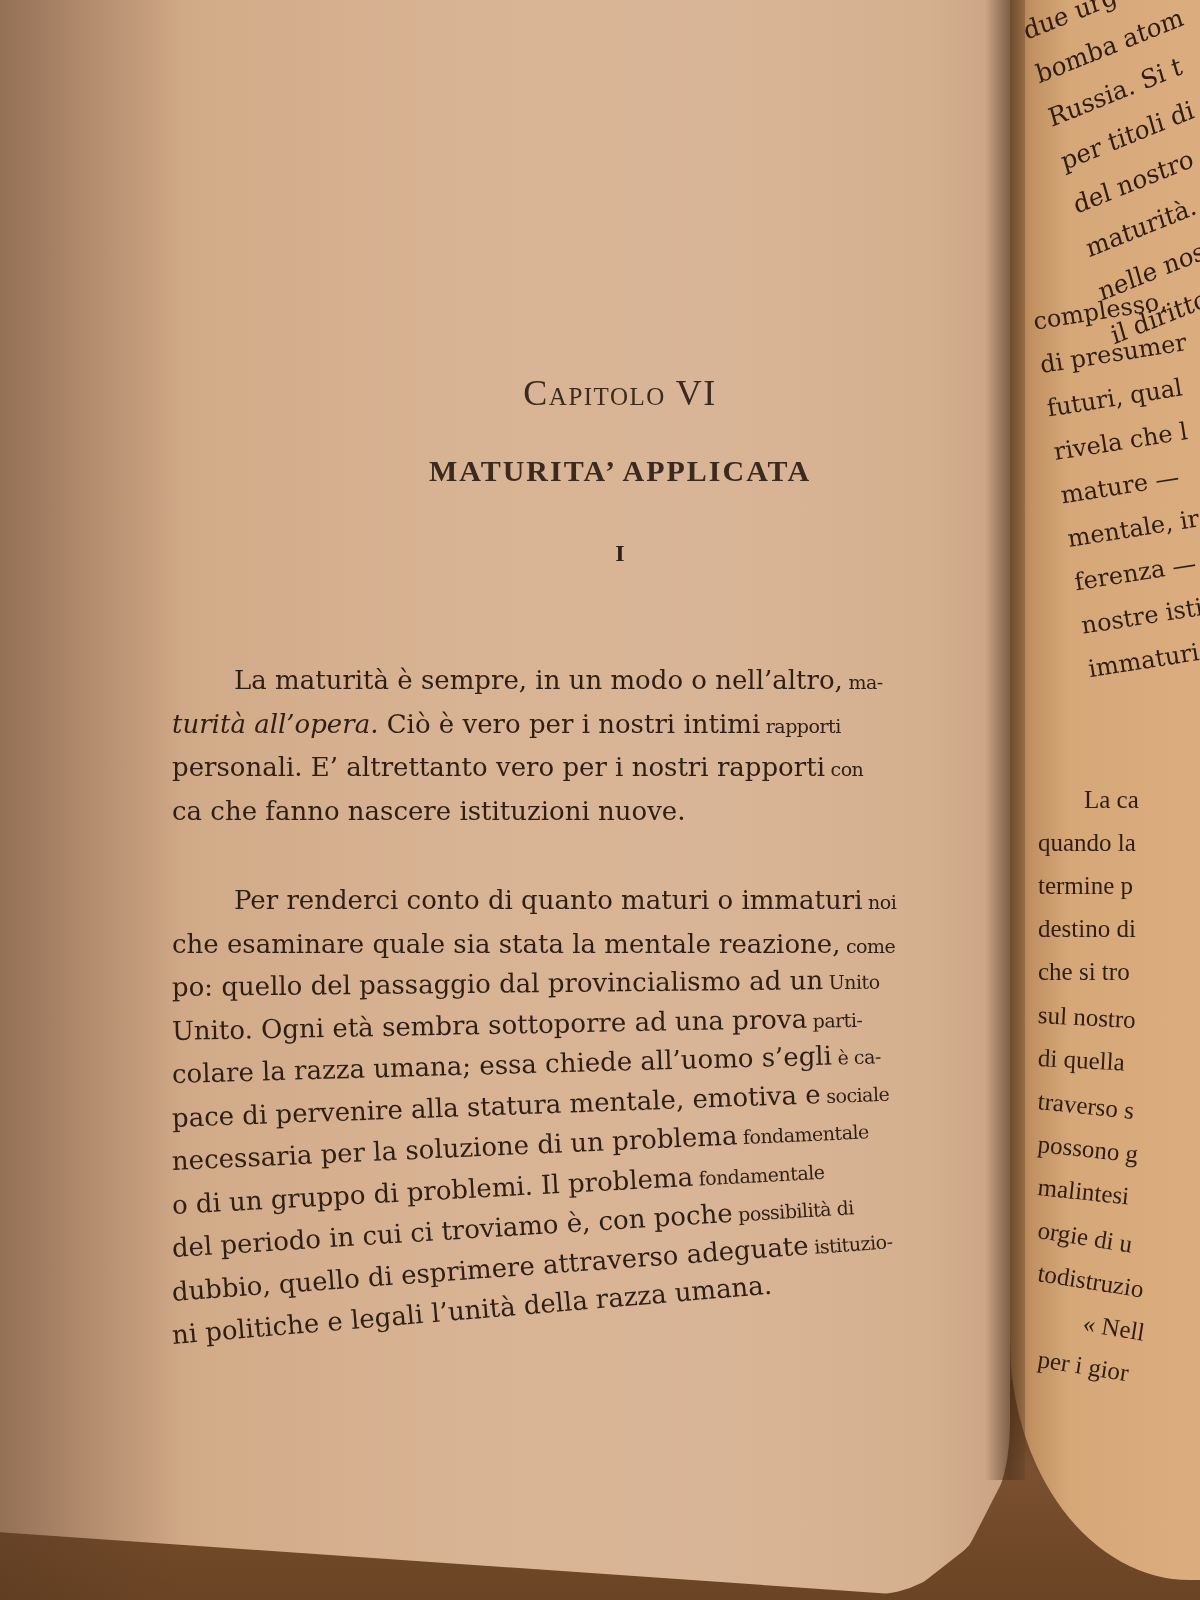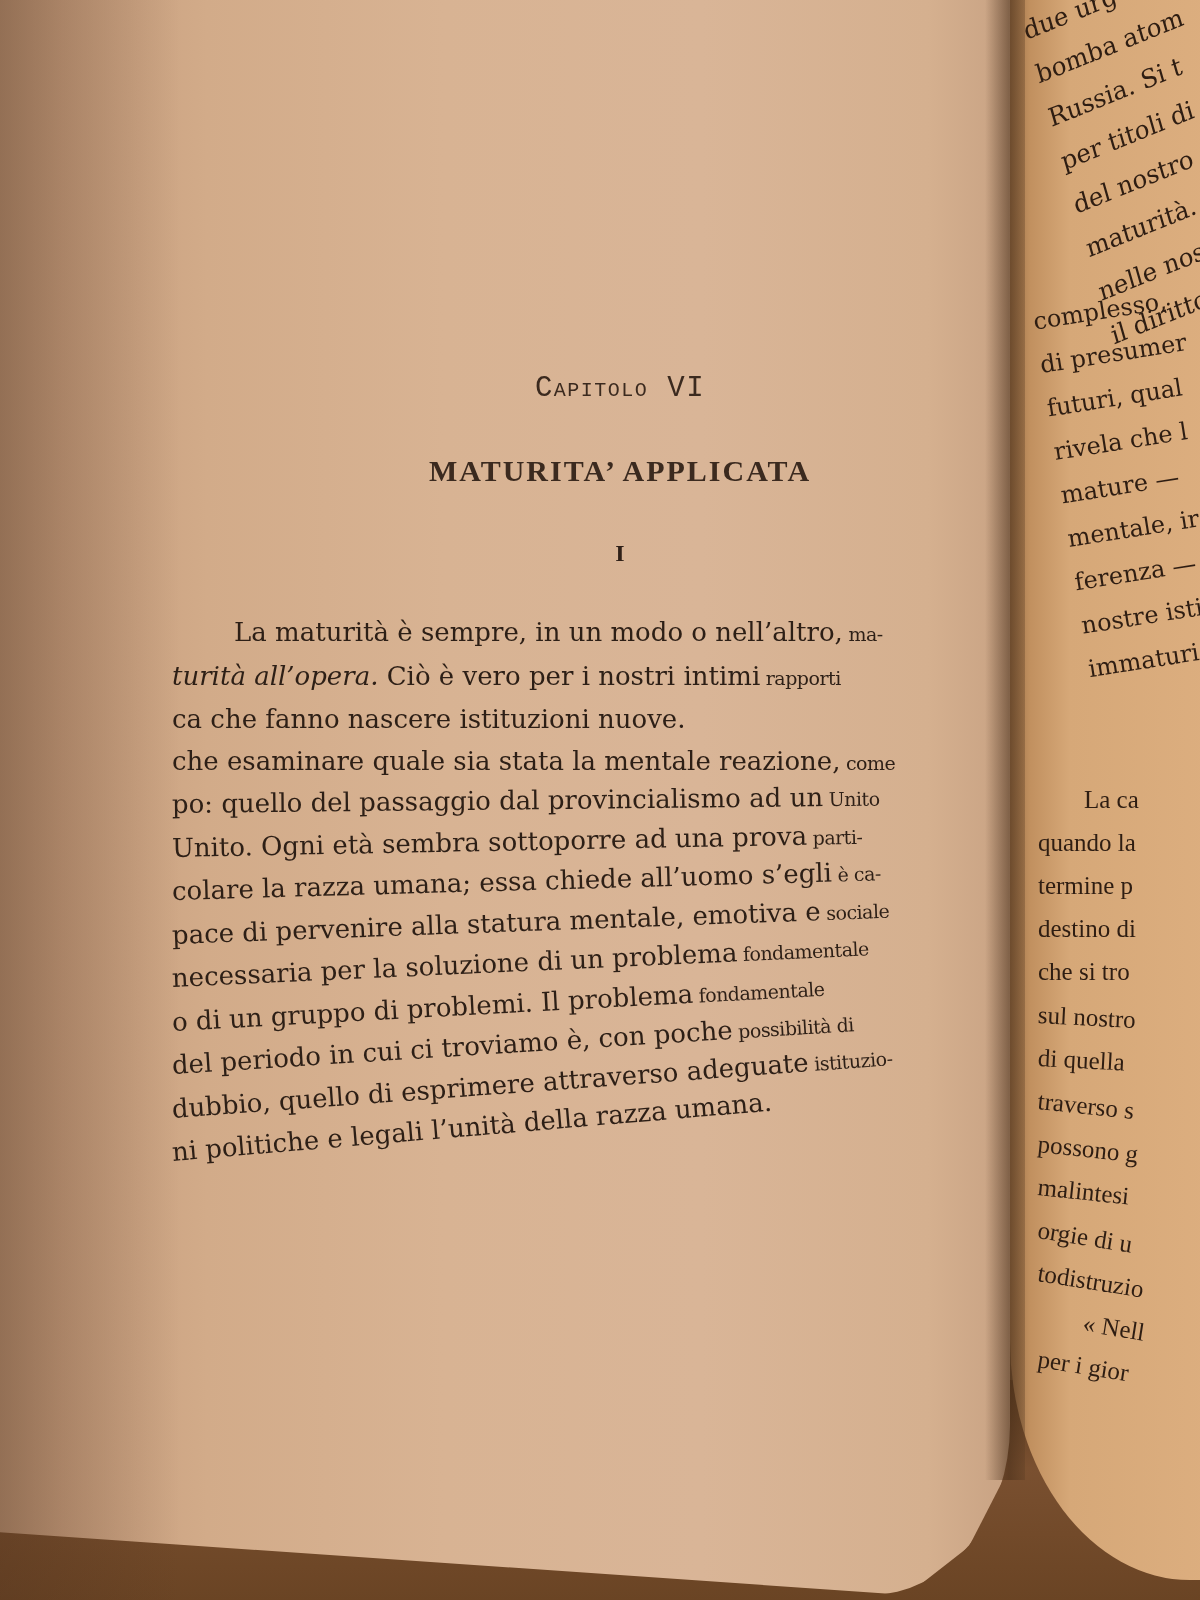--- a/index.html
+++ b/index.html
@@ -28,40 +28,40 @@
       position: absolute; left: 985px; top: 0; width: 40px; height: 1480px;
       background: linear-gradient(90deg, rgba(120,85,55,0.0), rgba(70,45,25,0.55) 60%, rgba(90,60,35,0.35));
     }
     .right-page {
       position: absolute; left: 1010px; top: 0; width: 200px; height: 1580px;
       background: linear-gradient(90deg, #9a6f45 0%, #c1905f 10%, #d6a878 30%, #dcae7f 100%);
       border-bottom-left-radius: 180px 240px;
     }
     .chapter {
       position: absolute; left: 380px; top: 372px; width: 480px; text-align: center;
-      font-family: Liberation Mono, monospace; color: #3b2a1f;
-      font-size: 29px; letter-spacing: 1.5px; font-variant: small-caps;
+      font-family: Liberation Serif, serif; color: #3b2a1f;
+      font-size: 36px; letter-spacing: 1.5px; font-variant: small-caps;
     }
     .title {
       position: absolute; left: 380px; top: 454px; width: 480px; text-align: center;
       font-family: "Liberation Serif", serif; color: #3b2a1f;
       font-size: 30px; letter-spacing: 2px; font-weight: bold; transform: scaleY(0.95);
     }
     .section {
       position: absolute; left: 590px; top: 540px; width: 60px; text-align: center;
       font-family: "Liberation Serif", serif; color: #2f2018; font-weight: bold; font-size: 24px;
     }
     .body-text {
       position: absolute; left: 172px; top: 612px; width: 810px;
       font-family: "DejaVu Serif", serif; color: #2d1f16;
       font-size: 26px; line-height: 41.5px;
     }
     .line { white-space: nowrap; display: block; transform-origin: left center; }
     .line .tail { font-size: 19px; letter-spacing: -0.5px; }
-    .indent { padding-left: 62px; }
+    .indent { padding-left: 62px; margin-top: 48px; }
     .l10 { transform: rotate(-0.6deg); }
     .l11 { transform: rotate(-1.1deg); }
     .l12 { transform: rotate(-1.6deg); }
     .l13 { transform: rotate(-2.1deg); }
     .l14 { transform: rotate(-2.6deg); }
     .l15 { transform: rotate(-3.1deg); }
     .l16 { transform: rotate(-3.6deg); }
     .l17 { transform: rotate(-4.2deg); }
     .l18 { transform: rotate(-4.8deg); }
     .right-text-top {
@@ -97,21 +97,23 @@
   <div class="left-shadow"></div>
   <div class="gutter"></div>
 
   <div class="chapter">Capitolo VI</div>
   <div class="title">MATURITA’ APPLICATA</div>
   <div class="section">I</div>
 
   <div class="body-text">
     <span class="line indent"><span>La maturità è sempre, in un modo o nell’altro,</span><span class="tail"> ma-</span></span>
     <span class="line"><i>turità all’opera.</i><span> Ciò è vero per i nostri intimi</span><span class="tail"> rapporti</span></span>
+    <span class="line"><span>personali. E’ altrettanto vero per i nostri rapporti</span><span class="tail"> con</span></span>
     <span class="line"><span>ca che fanno nascere istituzioni nuove.</span></span>
+    <span class="line indent"><span>Per renderci conto di quanto maturi o immaturi</span><span class="tail"> noi</span></span>
     <span class="line"><span>che esaminare quale sia stata la mentale reazione,</span><span class="tail"> come</span></span>
     <span class="line l10"><span>po: quello del passaggio dal provincialismo ad un</span><span class="tail"> Unito</span></span>
     <span class="line l11"><span>Unito. Ogni età sembra sottoporre ad una prova</span><span class="tail"> parti-</span></span>
     <span class="line l12"><span>colare la razza umana; essa chiede all’uomo s’egli</span><span class="tail"> è ca-</span></span>
     <span class="line l13"><span>pace di pervenire alla statura mentale, emotiva e</span><span class="tail"> sociale</span></span>
     <span class="line l14"><span>necessaria per la soluzione di un problema</span><span class="tail"> fondamentale</span></span>
     <span class="line l15"><span>o di un gruppo di problemi. Il problema</span><span class="tail"> fondamentale</span></span>
     <span class="line l16"><span>del periodo in cui ci troviamo è, con poche</span><span class="tail"> possibilità di</span></span>
     <span class="line l17"><span>dubbio, quello di esprimere attraverso adeguate</span><span class="tail"> istituzio-</span></span>
     <span class="line l18"><span>ni politiche e legali l’unità della razza umana.</span></span>

